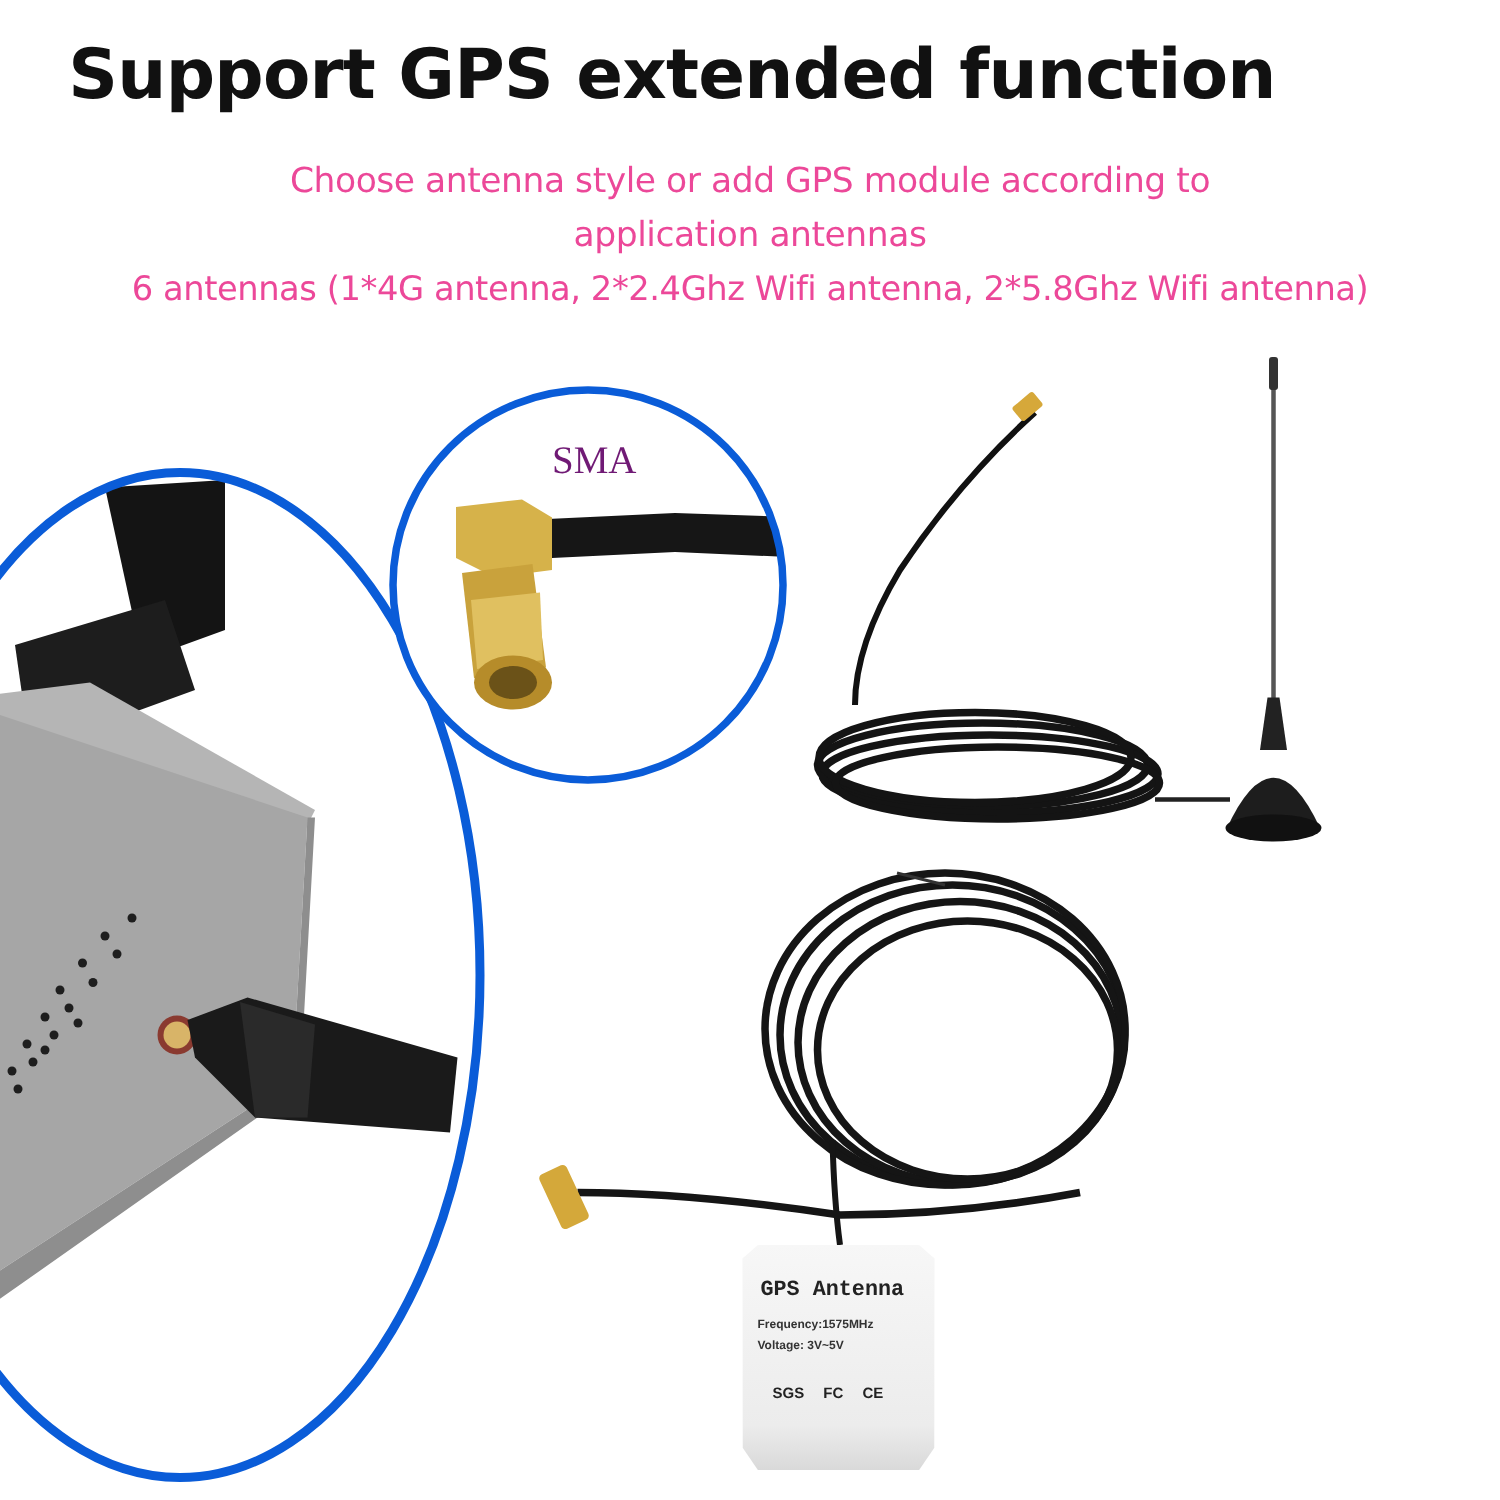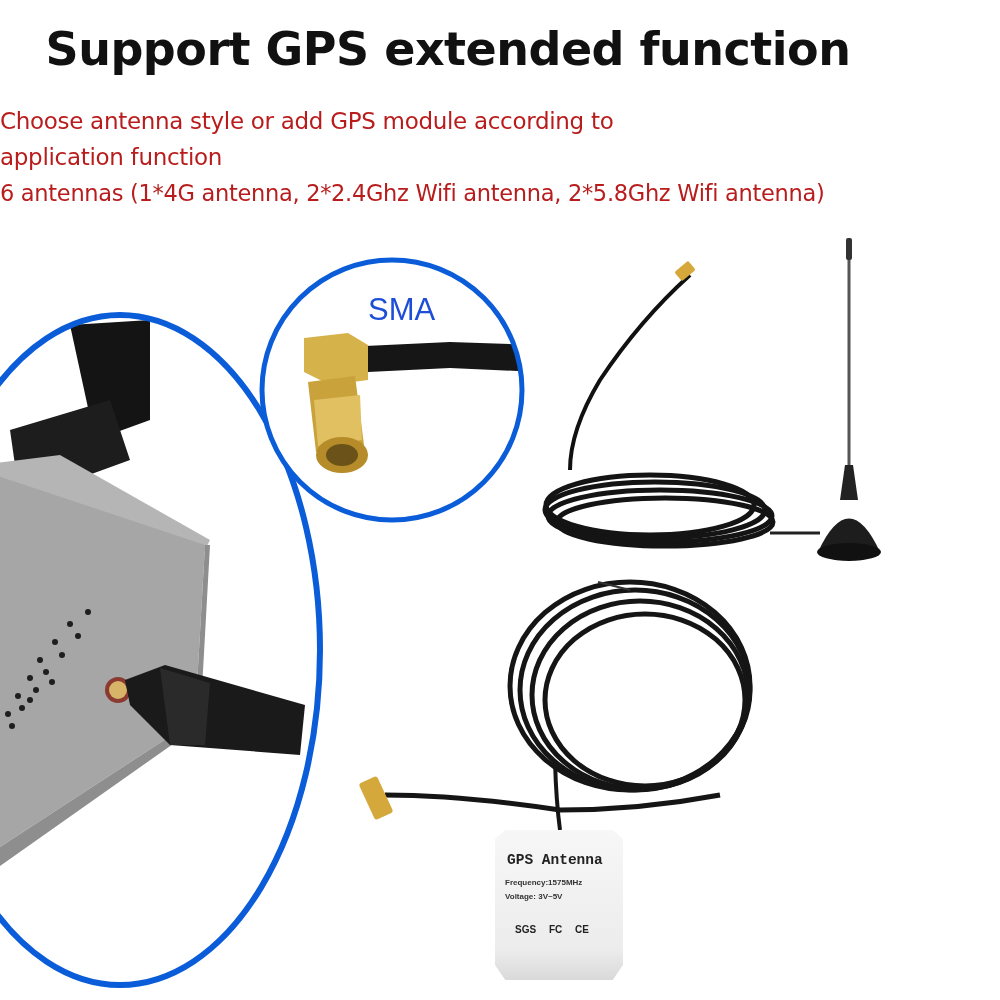--- a/index.html
+++ b/index.html
@@ -6,50 +6,50 @@
   body {
     width: 1000px; height: 1000px; background: #ffffff; position: relative; overflow: hidden;
     font-family: "Liberation Sans", sans-serif; color: #111;
   }
   .title {
     position: absolute; left: 0; top: 22px; width: 896px; text-align: center;
     font-family: "DejaVu Sans", sans-serif; font-weight: bold; font-size: 46px; letter-spacing: -0.5px;
     color: #111;
   }
   .sub {
-    position: absolute; left: 0; width: 1000px; text-align: left;
-    font-family: "DejaVu Sans", sans-serif; font-size: 23px; color: #b91c1c; font-weight: normal;
+    position: absolute; left: 0; width: 1000px; text-align: center;
+    font-family: "DejaVu Sans", sans-serif; font-size: 23px; color: #ec4899; font-weight: normal;
     letter-spacing: -0.3px;
   }
   .sub1 { top: 108px; }
   .sub2 { top: 144px; }
   .sub3 { top: 180px; font-size: 22.5px; }
   svg.art { position: absolute; left: 0; top: 0; }
   .sma-label {
-    position: absolute; left: 368px; top: 292px; font-family: Liberation Sans, sans-serif;
-    font-size: 31px; color: #1d4ed8;
+    position: absolute; left: 368px; top: 292px; font-family: Liberation Serif, serif;
+    font-size: 26px; color: #701a75;
   }
   .gps-card {
     position: absolute; left: 495px; top: 830px; width: 128px; height: 150px;
     background: linear-gradient(180deg, #f7f7f7 0%, #ececec 80%, #d9d9d9 100%);
     border-radius: 12px 12px 6px 6px;
     clip-path: polygon(8% 0, 92% 0, 100% 6%, 100% 90%, 92% 100%, 8% 100%, 0 90%, 0 6%);
     box-shadow: 0 2px 4px rgba(0,0,0,0.25);
   }
   .gps-title { position: absolute; left: 12px; top: 22px; font-family: Liberation Mono, monospace; font-weight: bold; font-size: 14.5px; color: #222; white-space: nowrap; }
   .gps-freq { position: absolute; left: 10px; top: 48px; font-family: "Liberation Sans", sans-serif; font-weight: bold; font-size: 8px; color: #333; white-space: nowrap; }
   .gps-volt { position: absolute; left: 10px; top: 62px; font-family: "Liberation Sans", sans-serif; font-weight: bold; font-size: 8px; color: #333; white-space: nowrap; }
   .gps-certs { position: absolute; left: 20px; top: 94px; font-family: "Liberation Sans", sans-serif; font-weight: bold; font-size: 10px; color: #222; white-space: nowrap; word-spacing: 10px; }
 </style>
 </head>
 <body>
 
 <div class="title">Support GPS extended function</div>
 <div class="sub sub1">Choose antenna style or add GPS module according to</div>
-<div class="sub sub2">application function</div>
+<div class="sub sub2">application antennas</div>
 <div class="sub sub3">6 antennas (1*4G antenna, 2*2.4Ghz Wifi antenna, 2*5.8Ghz Wifi antenna)</div>
 
 <svg class="art" width="1000" height="1000" viewBox="0 0 1000 1000">
 
   <g>
     <clipPath id="bigc">
         <ellipse cx="120" cy="650" rx="200" ry="335"></ellipse>
       </clipPath>
     <g clip-path="url(#bigc)">
 

